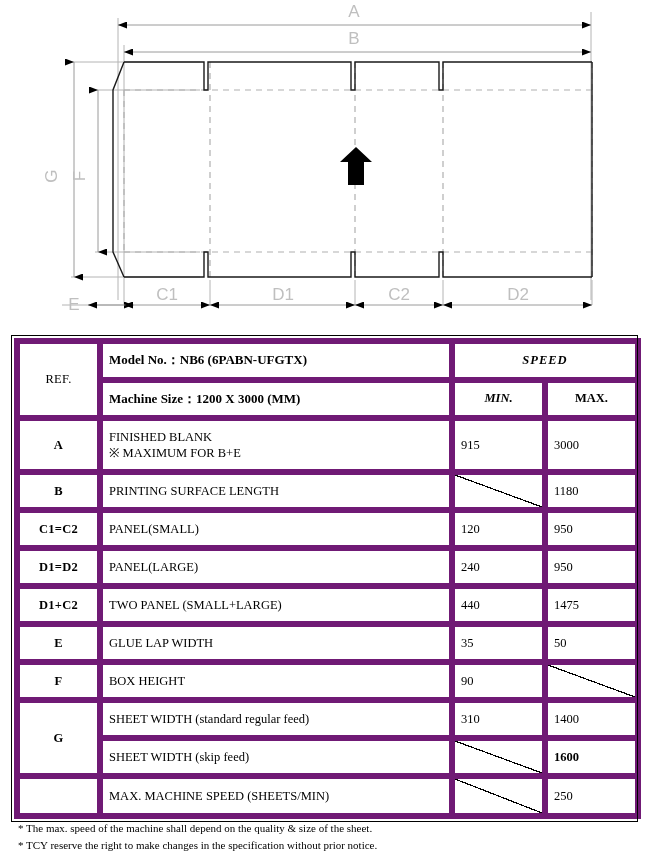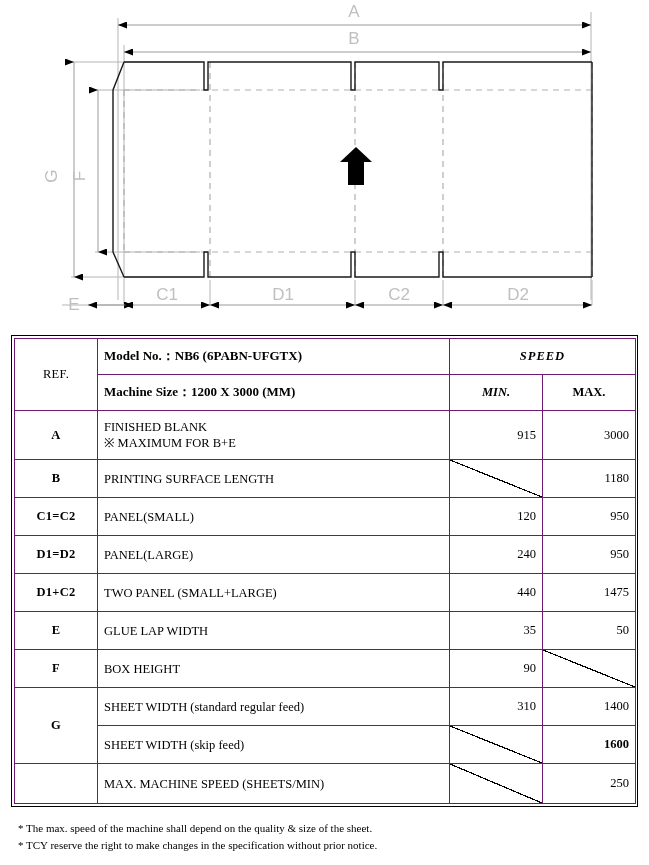--- a/index.html
+++ b/index.html
@@ -29,21 +29,21 @@
     left: 14px; top: 338px;
     width: 621px;
   }
   table.spec {
     border-collapse: collapse;
     width: 621px;
     table-layout: fixed;
     background: #fff;
   }
   table.spec td {
-    border: 1px solid #701a75;
+    border: 6px solid #701a75;
     padding: 8px 6px;
     font-size: 12.5px;
     vertical-align: middle;
     position: relative;
   }
   .outer-border {
     position: absolute;
     left: -3px; top: -3px;
     width: 627px; height: calc(100% + 6px);
     border: 1px solid #000;
@@ -61,21 +61,21 @@
     font-size: 13px;
     letter-spacing: .3px;
   }
   .ref-cell.bold { font-weight: bold; }
   .desc-cell {
     text-align: left;
     line-height: 1.28;
   }
   .desc-cell.bold { font-weight: bold; font-size: 13px; }
   .num-cell {
-    text-align: right;
+    text-align: left;
     font-size: 13px;
   }
   .num-cell.bold { font-weight: bold; }
   .hdr-inline {
     text-align: center;
     font-style: italic;
     font-weight: bold;
     font-size: 14px;
     letter-spacing: 1px;
   }

